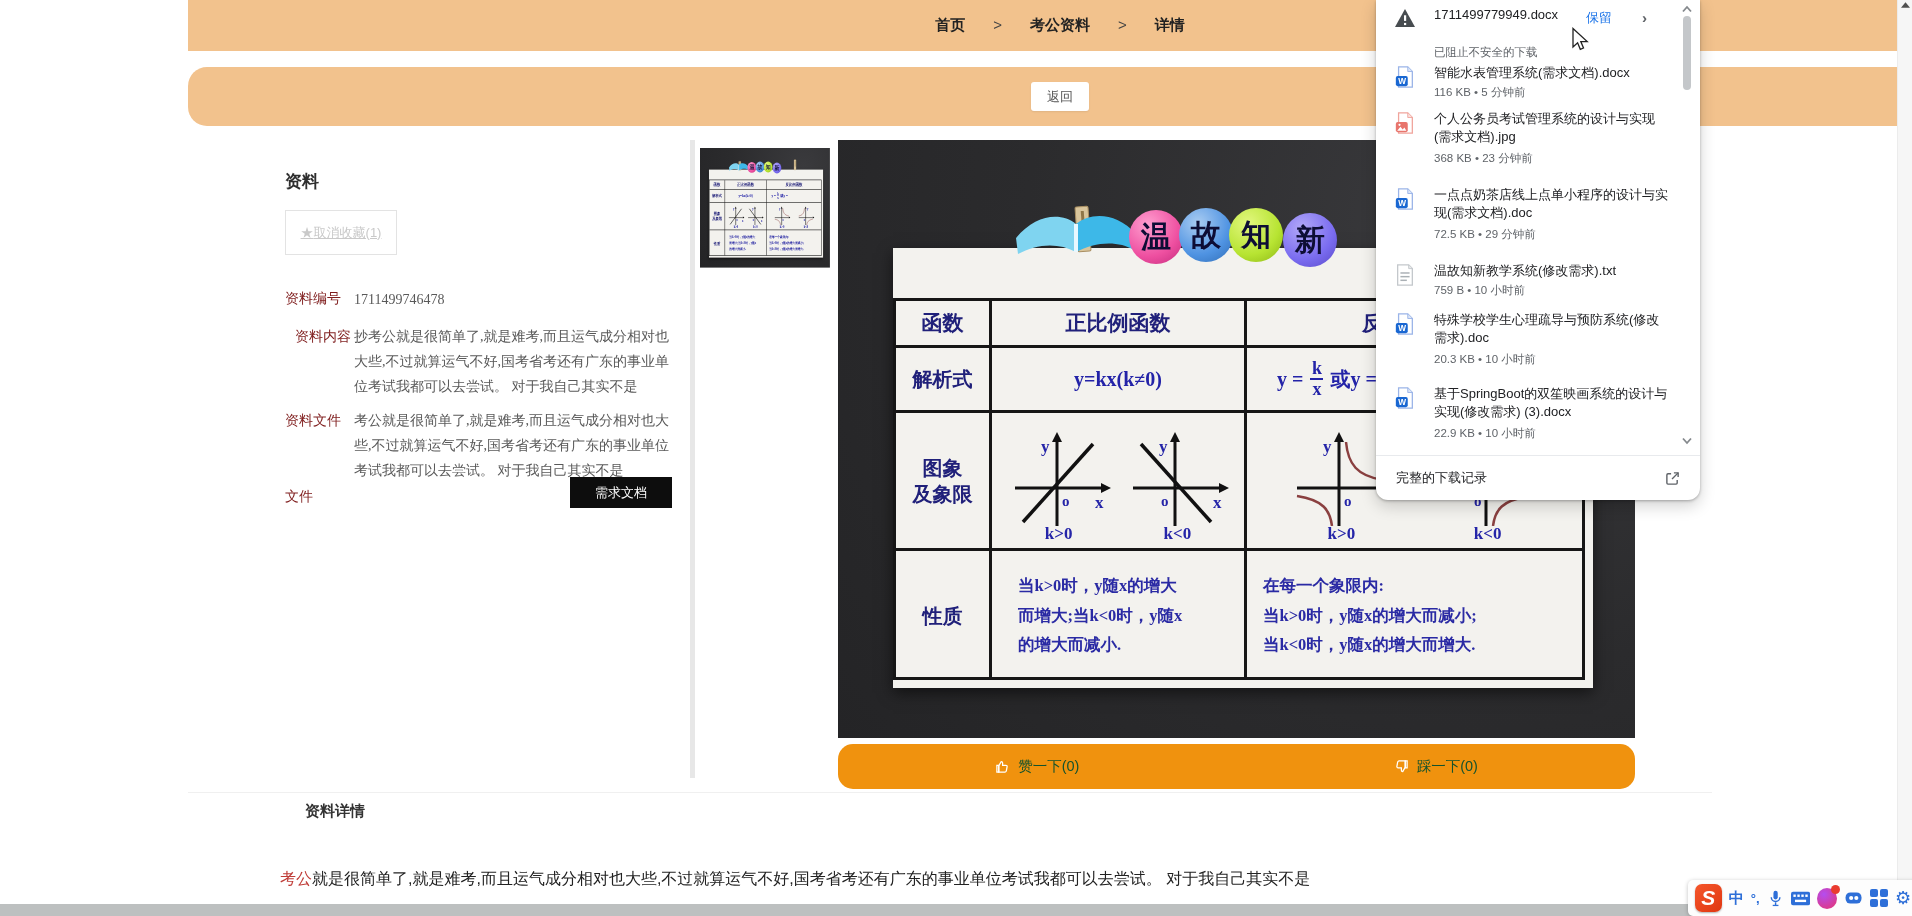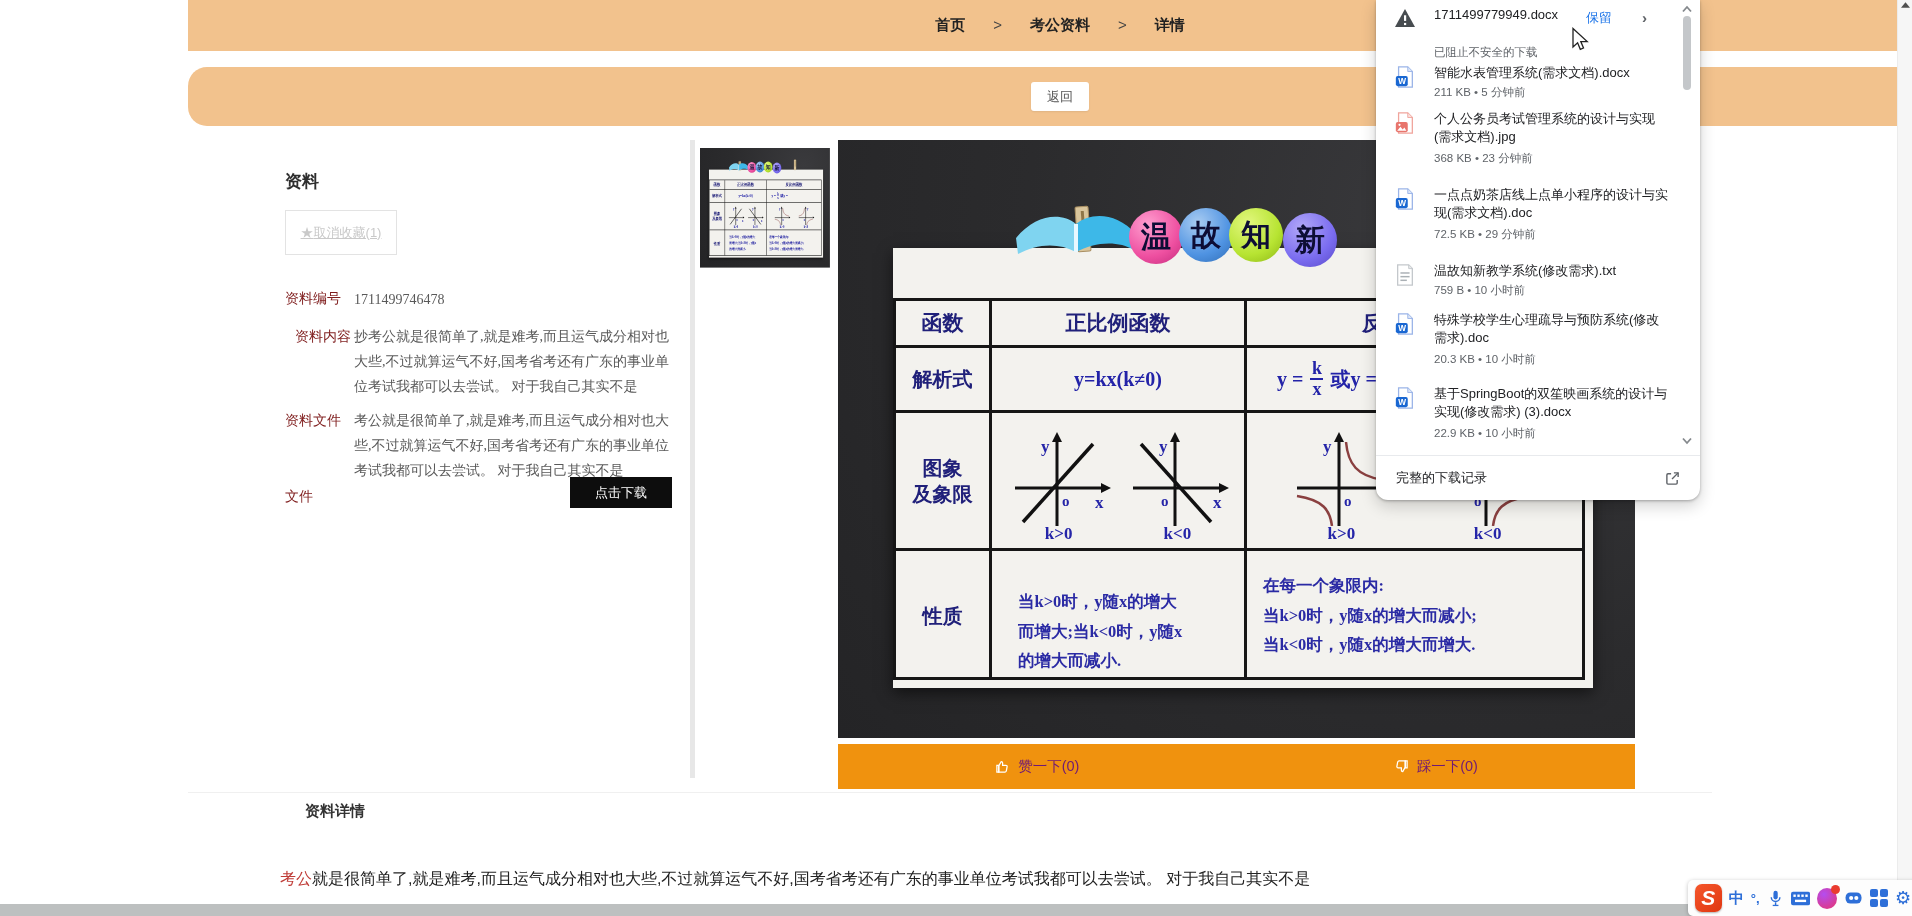--- a/index.html
+++ b/index.html
@@ -51,21 +51,21 @@
           font-size:30px; font-weight:bold; color:#0d0d35;
           font-family:"Liberation Serif","DejaVu Serif",serif; }
   .b0 { background:radial-gradient(circle at 35% 28%, #ff9fd0, #ee4fa0 60%, #c22b7c); }
   .b1 { background:radial-gradient(circle at 35% 28%, #a9ccf2, #4f93e2 60%, #2f6cb4); }
   .b2 { background:radial-gradient(circle at 35% 28%, #e2f77e, #b7e432 60%, #8cb514); }
   .b3 { background:radial-gradient(circle at 35% 28%, #b2a8f8, #7a6cf0 60%, #5748c6); }
   .pin { position:absolute; width:14px; background:#d9c59c; border:1px solid #a98f62; border-radius:2px; }
   .pin::after { content:""; position:absolute; left:5px; top:4px; width:3px; height:60%; background:#8f7648; }
 
   
-  .votebar { background:#f0920e; display:flex; color:#701a75; }
+  .votebar { background:#f0920e; display:flex; color:#14532d;border-radius:15px; }
   .votehalf { flex:1; display:flex; align-items:center; justify-content:center; gap:8px;
               font-size:14.5px; cursor:pointer; }
 
   
   .dtitle { font-size:15px; font-weight:bold; color:#333; }
   .dtext { font-size:16px; color:#222; }
   .dtext .hl { color:#bf3b36; }
 
   
   .dlpanel { left:1376px; top:0; width:324px; height:500px; background:#fff;
@@ -126,21 +126,21 @@
     <div class="abs lbl" style="left:18px; top:150px;">资料编号</div>
     <div class="abs val" style="left:87px; top:147px;">1711499746478</div>
 
     <div class="abs lbl" style="left:28px; top:188px;">资料内容</div>
     <div class="abs val" style="left:87px; top:184px; width:324px;">抄考公就是很简单了,就是难考,而且运气成分相对也大些,不过就算运气不好,国考省考还有广东的事业单位考试我都可以去尝试。 对于我自己其实不是</div>
 
     <div class="abs lbl" style="left:18px; top:272px;">资料文件</div>
     <div class="abs val" style="left:87px; top:268px; width:324px;">考公就是很简单了,就是难考,而且运气成分相对也大些,不过就算运气不好,国考省考还有广东的事业单位考试我都可以去尝试。 对于我自己其实不是</div>
 
     <div class="abs lbl" style="left:18px; top:348px;">文件</div>
-    <button class="abs dlbtn" style="left:303px; top:337px;">点击下载</button>
+    <button class="abs dlbtn" style="left:303px; top:337px;">需求文档</button>
   </div>
 
   <div class="abs vdivider" style="left:690px; top:140px; width:5px; height:638px;"></div>
 
   <div class="abs" id="thumb" style="left:700px; top:148px; width:130px; height:120px; overflow:hidden;">
       <div class="abs mimg" style="left: 0px; top: 0px; position: absolute; transform: scale(0.163, 0.2); transform-origin: 0px 0px;">
     <div class="sheet"></div>
 
     <div class="tbl">
       <div class="gline" style="left:93px; top:0; width:3px; height:100%;"></div>
@@ -342,21 +342,21 @@
               <path d="M94 66 C66 70 59 80 57 96" fill="none" stroke="#8a4040" stroke-width="2.5"></path>
               <text x="58" y="22" font-size="17" font-weight="bold" fill="#2525a8">y</text>
               <text x="38" y="76" font-size="15" font-weight="bold" fill="#2525a8">o</text>
             </svg>
             <span class="klabel">k&lt;0</span>
           </div>
         </div>
       </div>
 
       <div class="cell rlbl" style="left:0; top:250px; width:93px; height:129px;">性质</div>
-      <div class="cell props" style="left:96px; top:250px; width:252px; height:129px; justify-content:flex-start; padding-left:26px;margin-top:16px;">当k&gt;0时，y随x的增大
+      <div class="cell props" style="left:96px; top:250px; width:252px; height:129px; justify-content:flex-start; padding-left:26px;">当k&gt;0时，y随x的增大
 而增大;当k&lt;0时，y随x
 的增大而减小.</div>
       <div class="cell props" style="left:351px; top:250px; width:335px; height:129px; justify-content:flex-start; padding-left:16px;">在每一个象限内:
 当k&gt;0时，y随x的增大而减小;
 当k&lt;0时，y随x的增大而增大.</div>
     </div>
 
     <div class="pin" style="left:238px; top:66px; height:46px; transform:rotate(-4deg);"></div>
     <div class="pin" style="left:576px; top:58px; height:52px;"></div>
 
@@ -425,21 +425,21 @@
     </div>
 
     <div class="dlitem" style="top:64px;">
       <svg class="dlicon" width="22" height="22" viewBox="0 0 24 24">
         <path d="M5 1h10l5 5v17H5z" fill="#fff" stroke="#9ab4e8" stroke-width="1.4"></path>
           <path d="M15 1v5h5" fill="#dce6f8" stroke="#9ab4e8"></path>
         <rect x="2" y="11" width="13" height="11" rx="2" fill="#1967d2"></rect>
           <text x="4.5" y="19.5" font-size="9" font-weight="bold" fill="#fff">W</text>
       </svg>
       <div class="dlname">智能水表管理系统(需求文档).docx</div>
-      <div class="abs dlmeta" style="left:58px; top:18px;">211 KB • 5 分钟前</div>
+      <div class="abs dlmeta" style="left:58px; top:18px;">116 KB • 5 分钟前</div>
     </div>
 
     <div class="dlitem" style="top:110px;">
       <svg class="dlicon" width="22" height="22" viewBox="0 0 24 24">
         <path d="M5 1h10l5 5v17H5z" fill="#fff" stroke="#f0a49c" stroke-width="1.4"></path>
           <path d="M15 1v5h5" fill="#fbe2df" stroke="#f0a49c"></path>
         <rect x="2" y="11" width="13" height="11" rx="2" fill="#e8756d"></rect>
           <path d="M3.5 20.5 7 16l2.5 3 1.8-2 2.2 3.5z" fill="#fff"></path>
           <circle cx="6" cy="14" r="1.2" fill="#fff"></circle>
       </svg>

